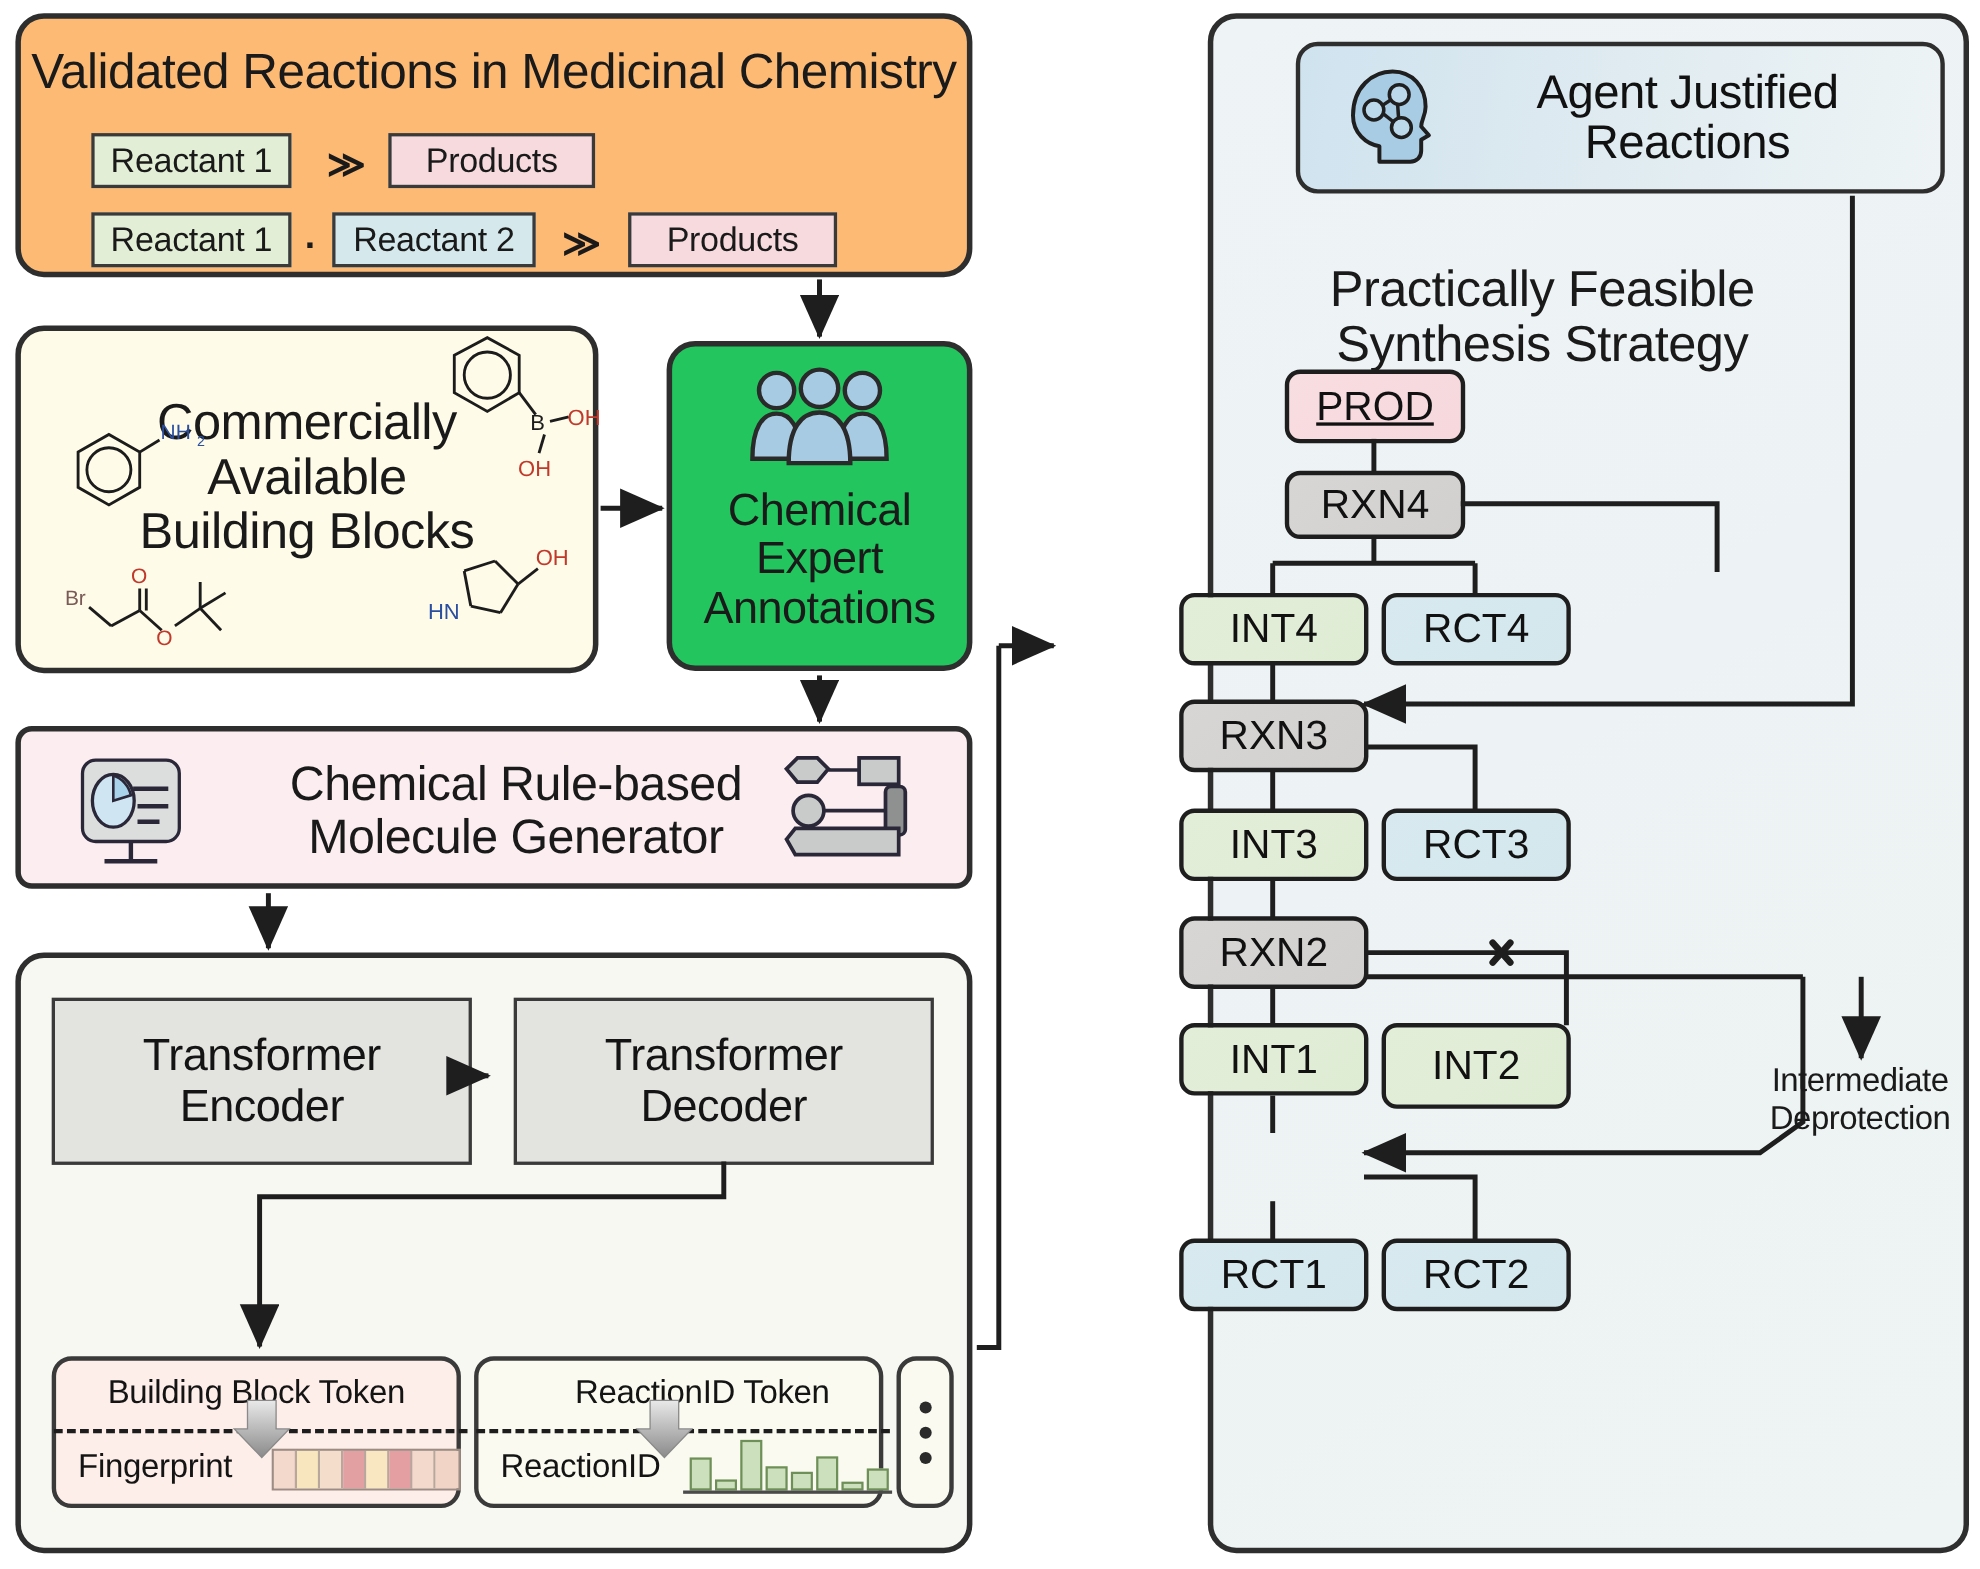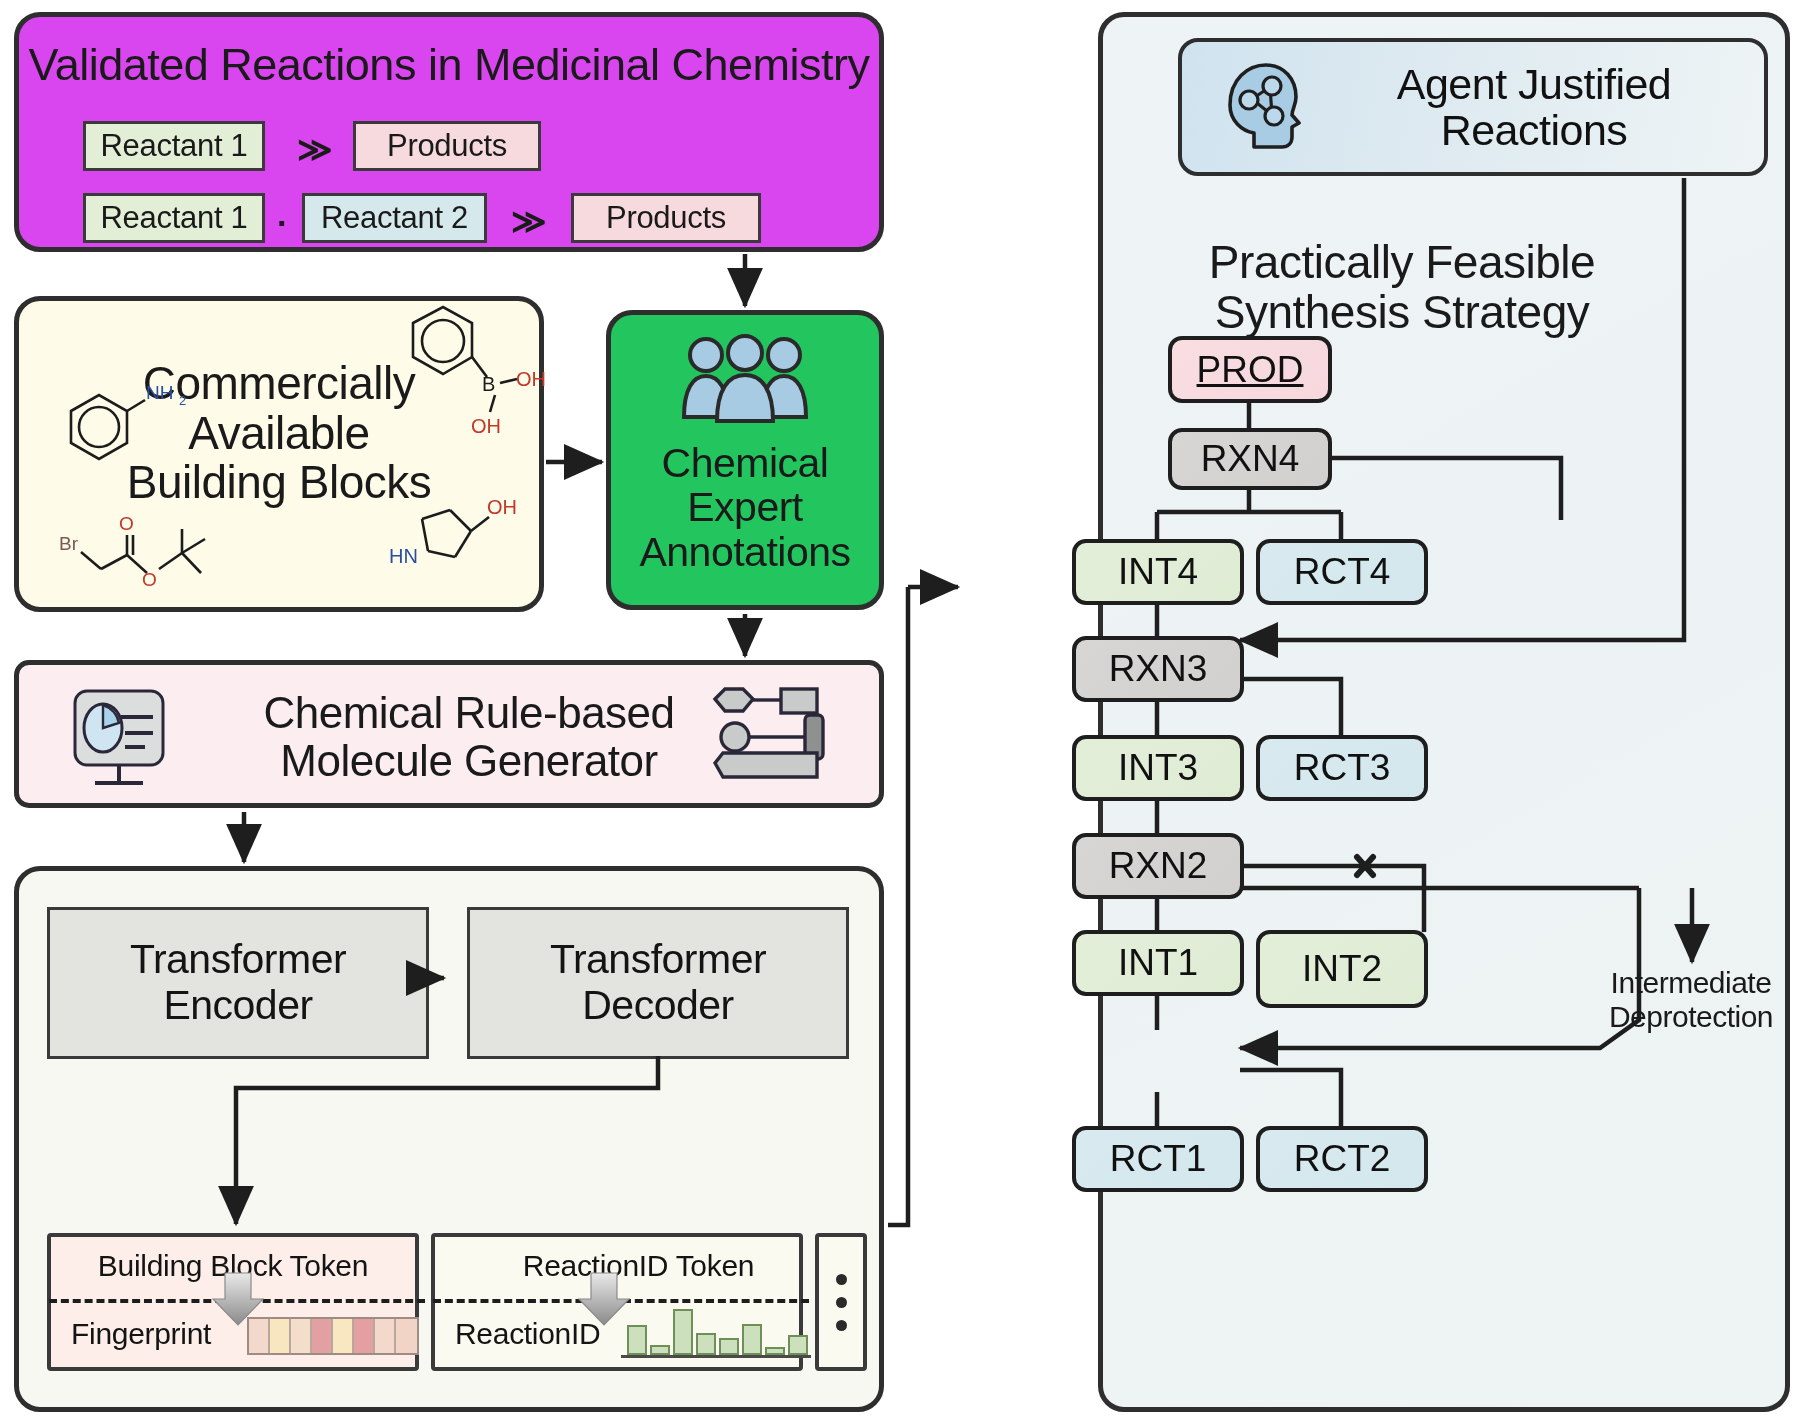--- a/index.html
+++ b/index.html
@@ -14,21 +14,21 @@
     background: #ffffff;
     overflow: hidden;
   }
 
   
   .panel {
     position: absolute;
     border: 5px solid #2e2e2e;
     border-radius: 26px;
   }
-  .panel-valid   { background: #d946ef; }
+  .panel-valid   { background: #fdba74; }
   .panel-blocks  { background: #fefbe8; }
   .panel-expert  { background: #22c55e; }
   .panel-rule    { background: #fceef0; border-radius: 15px; }
   .panel-model   { background: #f8f8f3; }
   .panel-right   { background: linear-gradient(150deg,#eef4f6 0%, #edf3f4 45%, #eef4f3 100%); }
 
   
   .ttl {
     font-weight: 400;
     color: #1a1a1a;
@@ -77,21 +77,21 @@
     background: #e3e4e0;
     border: 3px solid #3a3a3a;
     display: flex; align-items: center; justify-content: center;
     text-align: center;
     font-size: 41px; line-height: 1.12; color: #141414;
     letter-spacing: -0.5px;
   }
   .tokbox {
     position: absolute;
     border: 4px solid #3a3a3a;
-    border-radius: 4px;
+    border-radius: 18px;
   }
   .tok-pink { background: #fdeee9; }
   .tok-cream{ background: #fafaf0; }
   .tok-label {
     position: absolute; width: 100%; text-align: center;
     font-size: 30px; color: #141414; letter-spacing: -0.3px;
   }
   .tok-sub {
     position: absolute; font-size: 30px; color: #141414; letter-spacing: -0.3px;
   }

